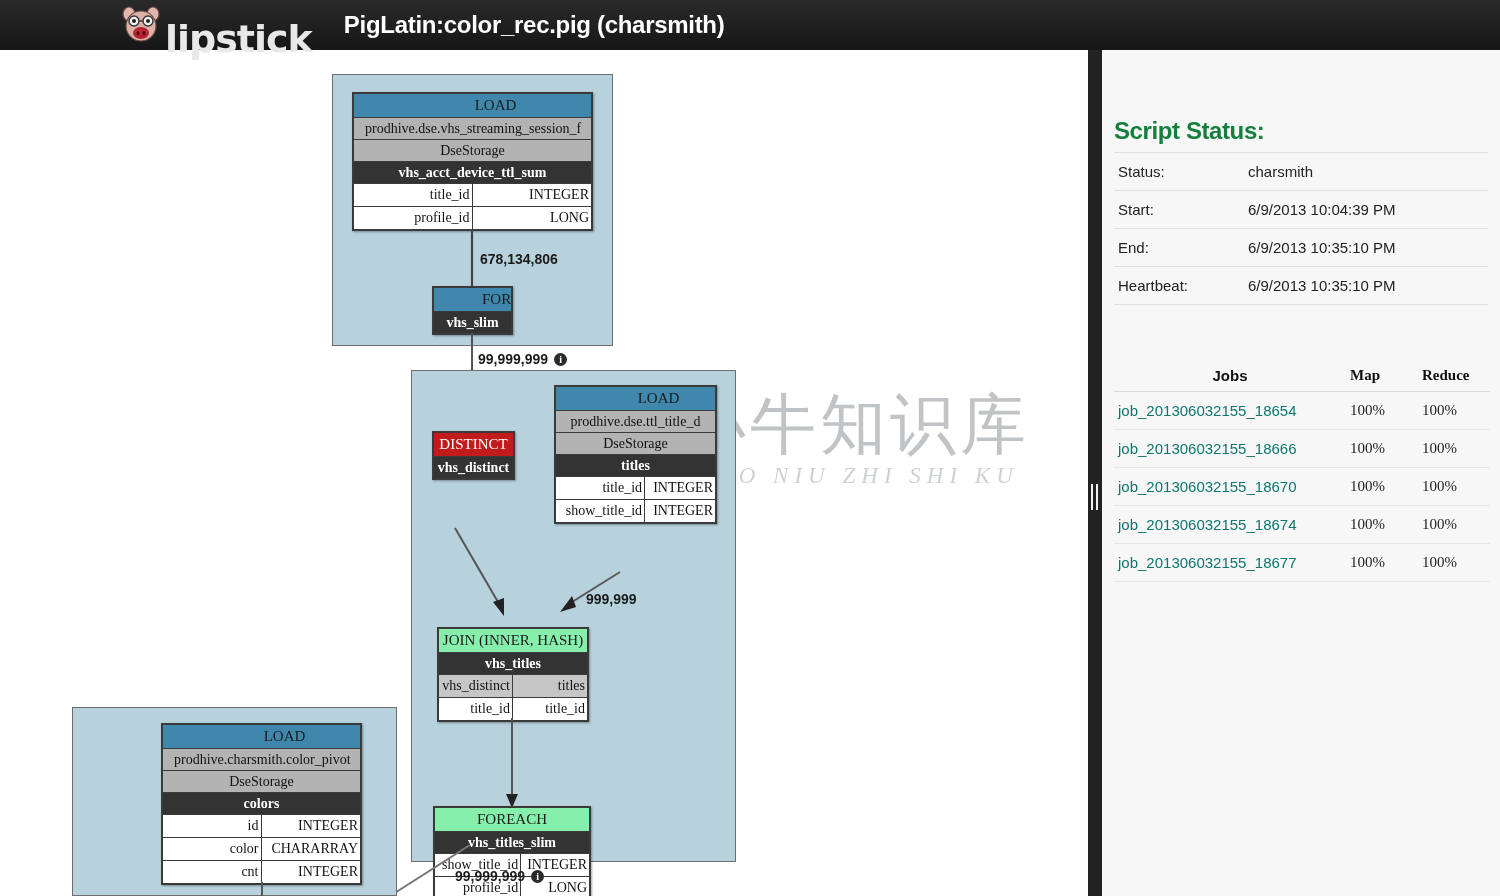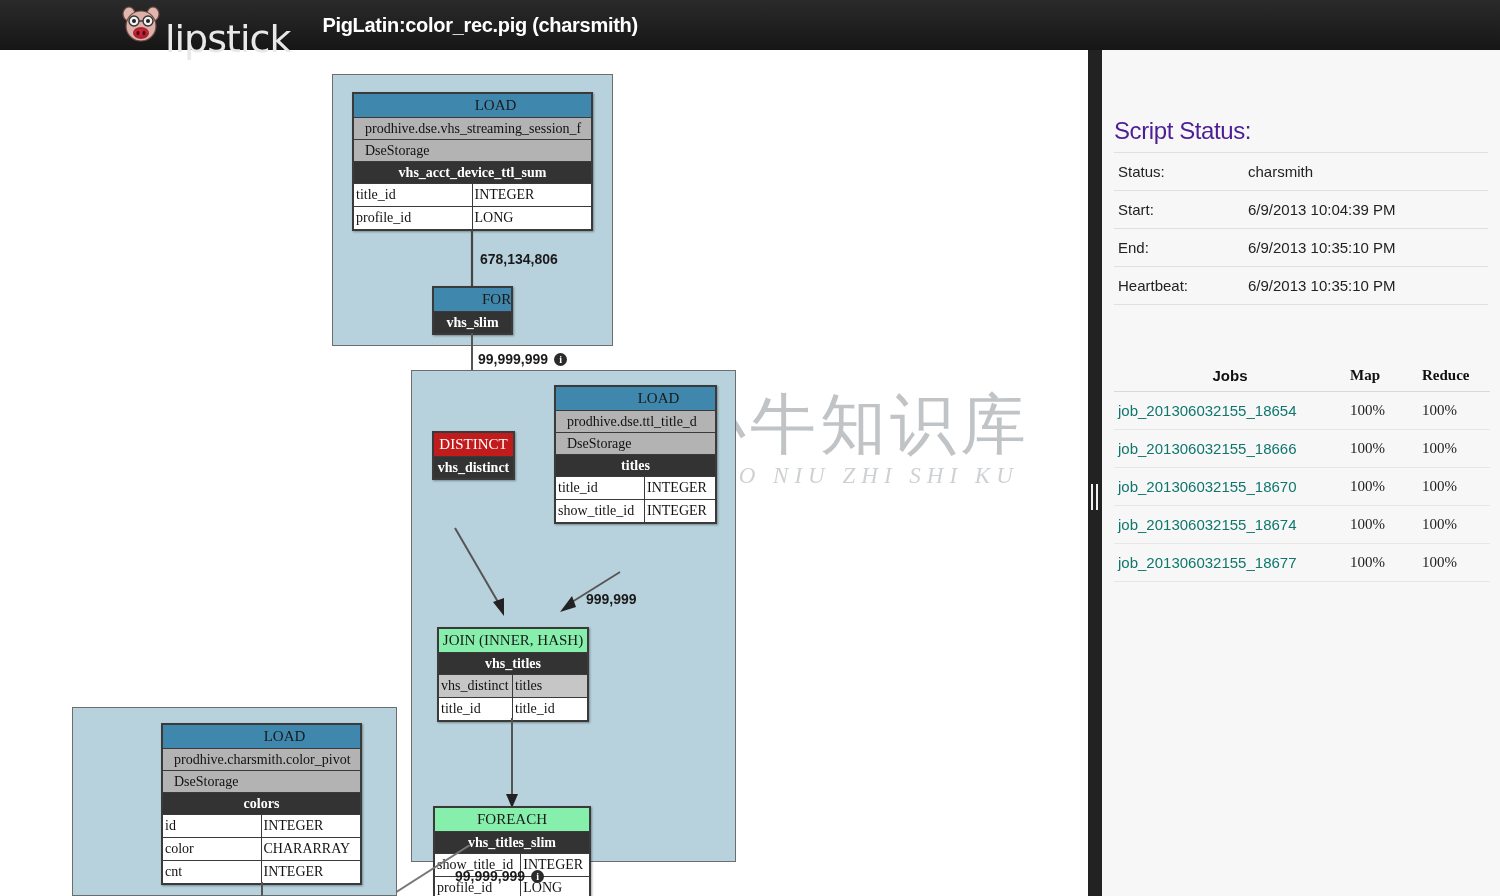--- a/index.html
+++ b/index.html
@@ -15,25 +15,25 @@
     position: absolute; left: 0; top: 0; width: 1500px; height: 50px;
     background: #1f1f1f;
     background: linear-gradient(#2a2a2a, #161616);
     display: flex; align-items: center;
     z-index: 40;
   }
   #logo-wrap { display: flex; align-items: center; margin-left: 120px; }
   #pig-icon { width: 42px; height: 40px; position: relative; }
   #logo-text {
     font-size: 38px; color: #e8e8e8; letter-spacing: -1px;
-    font-family: "DejaVu Sans", sans-serif; font-weight: 400;
+    font-family: "DejaVu Sans", sans-serif; font-weight: 700;
     line-height: 40px; margin-left: 3px; margin-top: 28px;
   }
   #script-title {
-    color: #ffffff; font-size: 20px; font-weight: bold;
+    color: #ffffff; font-size: 24px; font-weight: bold;
     margin-left: 32px; letter-spacing: -0.3px;
     white-space: nowrap;
   }
   #optgroup {
     position: absolute; left: 711px; top: 8px;
     display: flex; height: 34px;
     border-radius: 5px; overflow: hidden;
     box-shadow: 0 1px 1px rgba(0,0,0,.5);
   }
   .optbtn {
@@ -120,35 +120,35 @@
   .n-title {
     text-align: center; font-size: 15px; color: #1a1a1a;
     padding: 3px 2px; line-height: 17px;
     border-bottom: 1px solid #3a3a3a;
     white-space: nowrap; overflow: hidden;
   }
   .n-title.blue   { background: #3f87ac; padding-left: 48px; }
   .n-title.red    { background: #c21b1b; color: #fff; }
   .n-title.orange { background: #86efac; }
   .n-sub {
-    background: #b3b3b3; text-align: left; font-size: 14px;
+    background: #b3b3b3; text-align: center; font-size: 14px;
     padding: 2px 11px; line-height: 17px; color: #111;
     border-bottom: 1px solid #3a3a3a;
     white-space: nowrap; overflow: hidden;
   }
   .n-alias {
     background: #333333; color: #ffffff; font-weight: bold;
     text-align: center; font-size: 14px; padding: 2px;
     line-height: 17px; border-bottom: 1px solid #3a3a3a;
     white-space: nowrap; overflow: hidden;
   }
   .n-row { display: flex; border-bottom: 1px solid #3a3a3a; }
   .n-row:last-child { border-bottom: none; }
   .n-cell {
-    flex: 1 1 50%; text-align: left; font-size: 14px;
+    flex: 1 1 50%; text-align: right; font-size: 14px;
     line-height: 20px; padding: 1px 2px; color: #111;
     background: #ffffff; white-space: nowrap; overflow: hidden;
     border-right: 1px solid #3a3a3a;
   }
   .n-cell:last-child { border-right: none; }
   .n-cell.hdr { background: #c6c6c6; font-weight: normal; }
 
   
   .elabel {
     position: absolute; font-size: 14px; font-weight: bold;
@@ -177,21 +177,21 @@
   }
 
   
   #panel {
     position: absolute; left: 1102px; top: 50px;
     width: 398px; height: 846px;
     background: #f7f7f7; overflow: hidden;
   }
   #panel-title {
     position: absolute; left: 12px; top: 67px;
-    font-size: 24px; font-weight: normal; color: #4c1d95;
+    font-size: 24px; font-weight: bold; color: #15803d;
     letter-spacing: -0.4px;
   }
   #status-table {
     position: absolute; left: 12px; top: 102px;
     width: 374px; border-collapse: collapse;
   }
   #status-table td {
     font-size: 15px; color: #222; padding: 10px 4px;
     border-top: 1px solid #e0e0e0;
     vertical-align: top;

